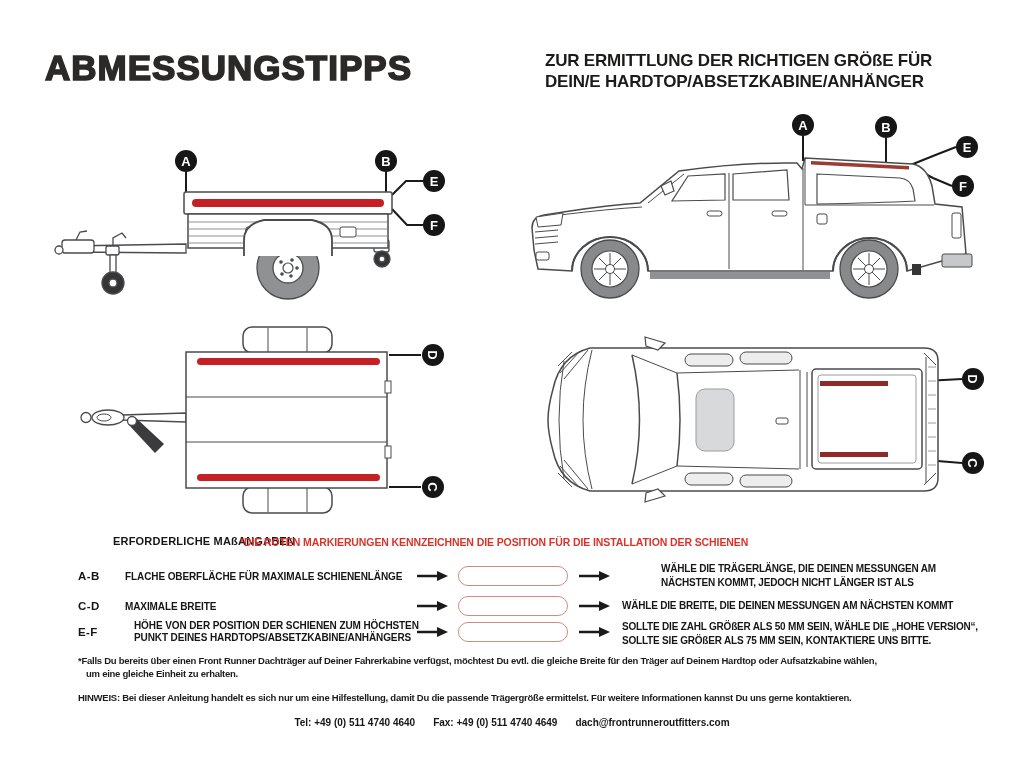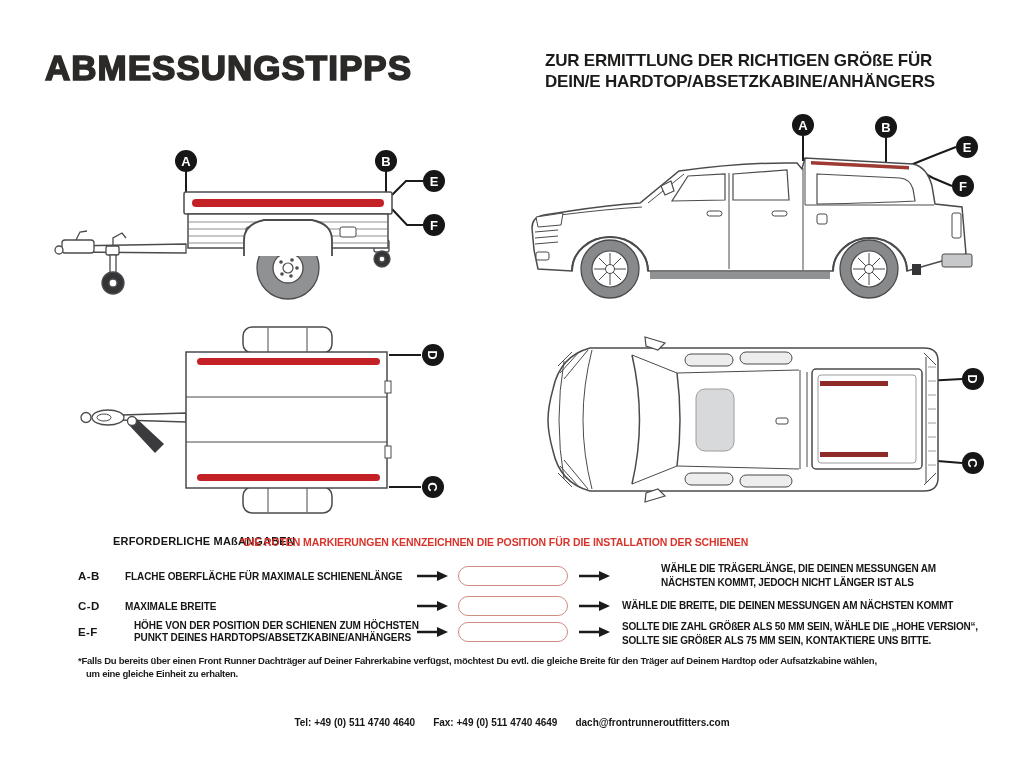--- a/index.html
+++ b/index.html
@@ -29,21 +29,21 @@
           gap:18px;font-size:10px;font-weight:bold;color:#161616;}
   svg{display:block;}
 </style>
 </head>
 <body>
 
 <div class="page">
 
   <div class="abs title" style="left:45px;top:48px;">ABMESSUNGSTIPPS</div>
   <div class="abs subtitle" style="left:545px;top:50px;width:420px;">ZUR ERMITTLUNG DER RICHTIGEN GRÖßE FÜR
-DEIN/E HARDTOP/ABSETZKABINE/ANHÄNGERS</div>
+DEIN/E HARDTOP/ABSETZKABINE/ANHÄNGER</div>
 
   <div class="svgbox" style="left:40px;top:128px;width:420px;height:192px;">
     <svg width="420" height="192" viewBox="0 0 420 192">
 
       <g stroke="#1a1a1a" stroke-width="2" fill="none">
         <path d="M146,44 V66"></path>
           <path d="M346,44 V66"></path>
         <path d="M383,53 H366 L352,67"></path>
           <path d="M383,97 H367 L352,81"></path>
       </g>
@@ -241,20 +241,21 @@
   <div class="pill" style="left:458px;top:622px;"></div>
   <svg class="abs" style="left:578px;top:626px;" width="32" height="12">
       <line x1="1" y1="6" x2="21" y2="6" stroke="#1a1a1a" stroke-width="2.5"></line>
       <polygon points="21,1 32,6 21,11" fill="#1a1a1a"></polygon>
     </svg>
   <div class="abs row-result" style="left:622px;top:620px;">SOLLTE DIE ZAHL GRÖßER ALS 50 MM SEIN, WÄHLE DIE „HOHE VERSION“,
 SOLLTE SIE GRÖßER ALS 75 MM SEIN, KONTAKTIERE UNS BITTE.</div>
 
   <div class="abs fnote" style="left:78px;top:655px;">*Falls Du bereits über einen Front Runner Dachträger auf Deiner Fahrerkabine verfügst, möchtest Du evtl. die gleiche Breite für den Träger auf Deinem Hardtop oder Aufsatzkabine wählen,</div>
   <div class="abs fnote" style="left:86px;top:668px;">um eine gleiche Einheit zu erhalten.</div>
+  <div class="abs fnote" style="left:78px;top:692px;">HINWEIS: Bei dieser Anleitung handelt es sich nur um eine Hilfestellung, damit Du die passende Trägergröße ermittelst. Für weitere Informationen kannst Du uns gerne kontaktieren.</div>
 
   <div class="footer">
     <span>Tel: +49 (0) 511 4740 4640</span>
     <span>Fax: +49 (0) 511 4740 4649</span>
     <span>dach@frontrunneroutfitters.com</span>
   </div>
 
 </div>
 
 </body></html>

